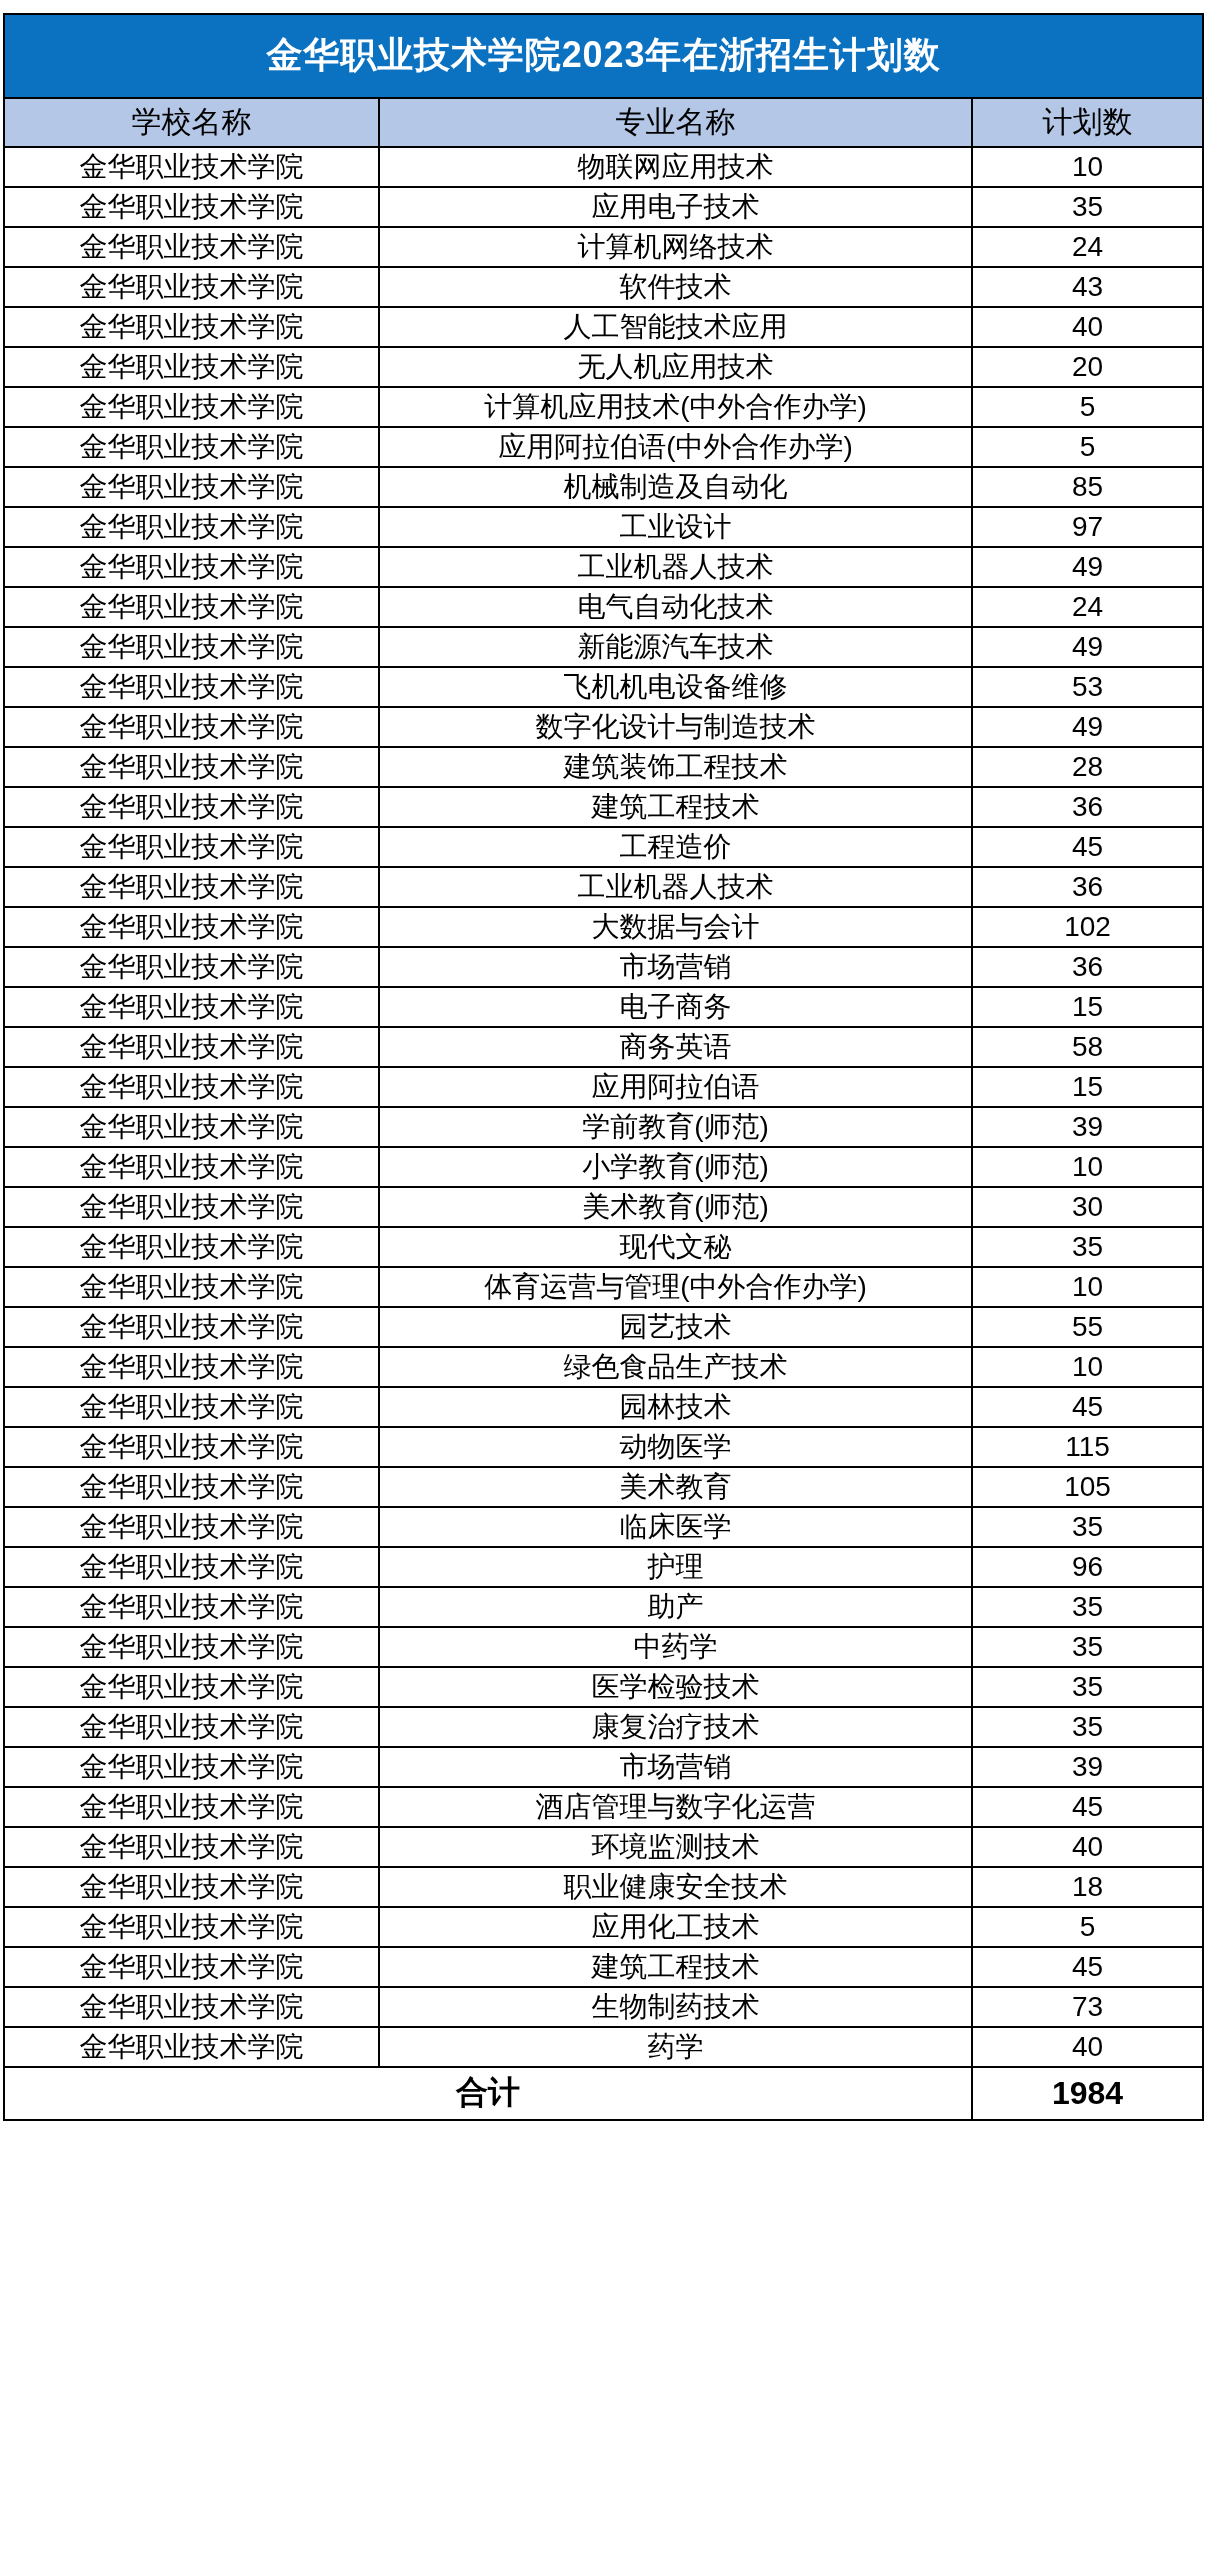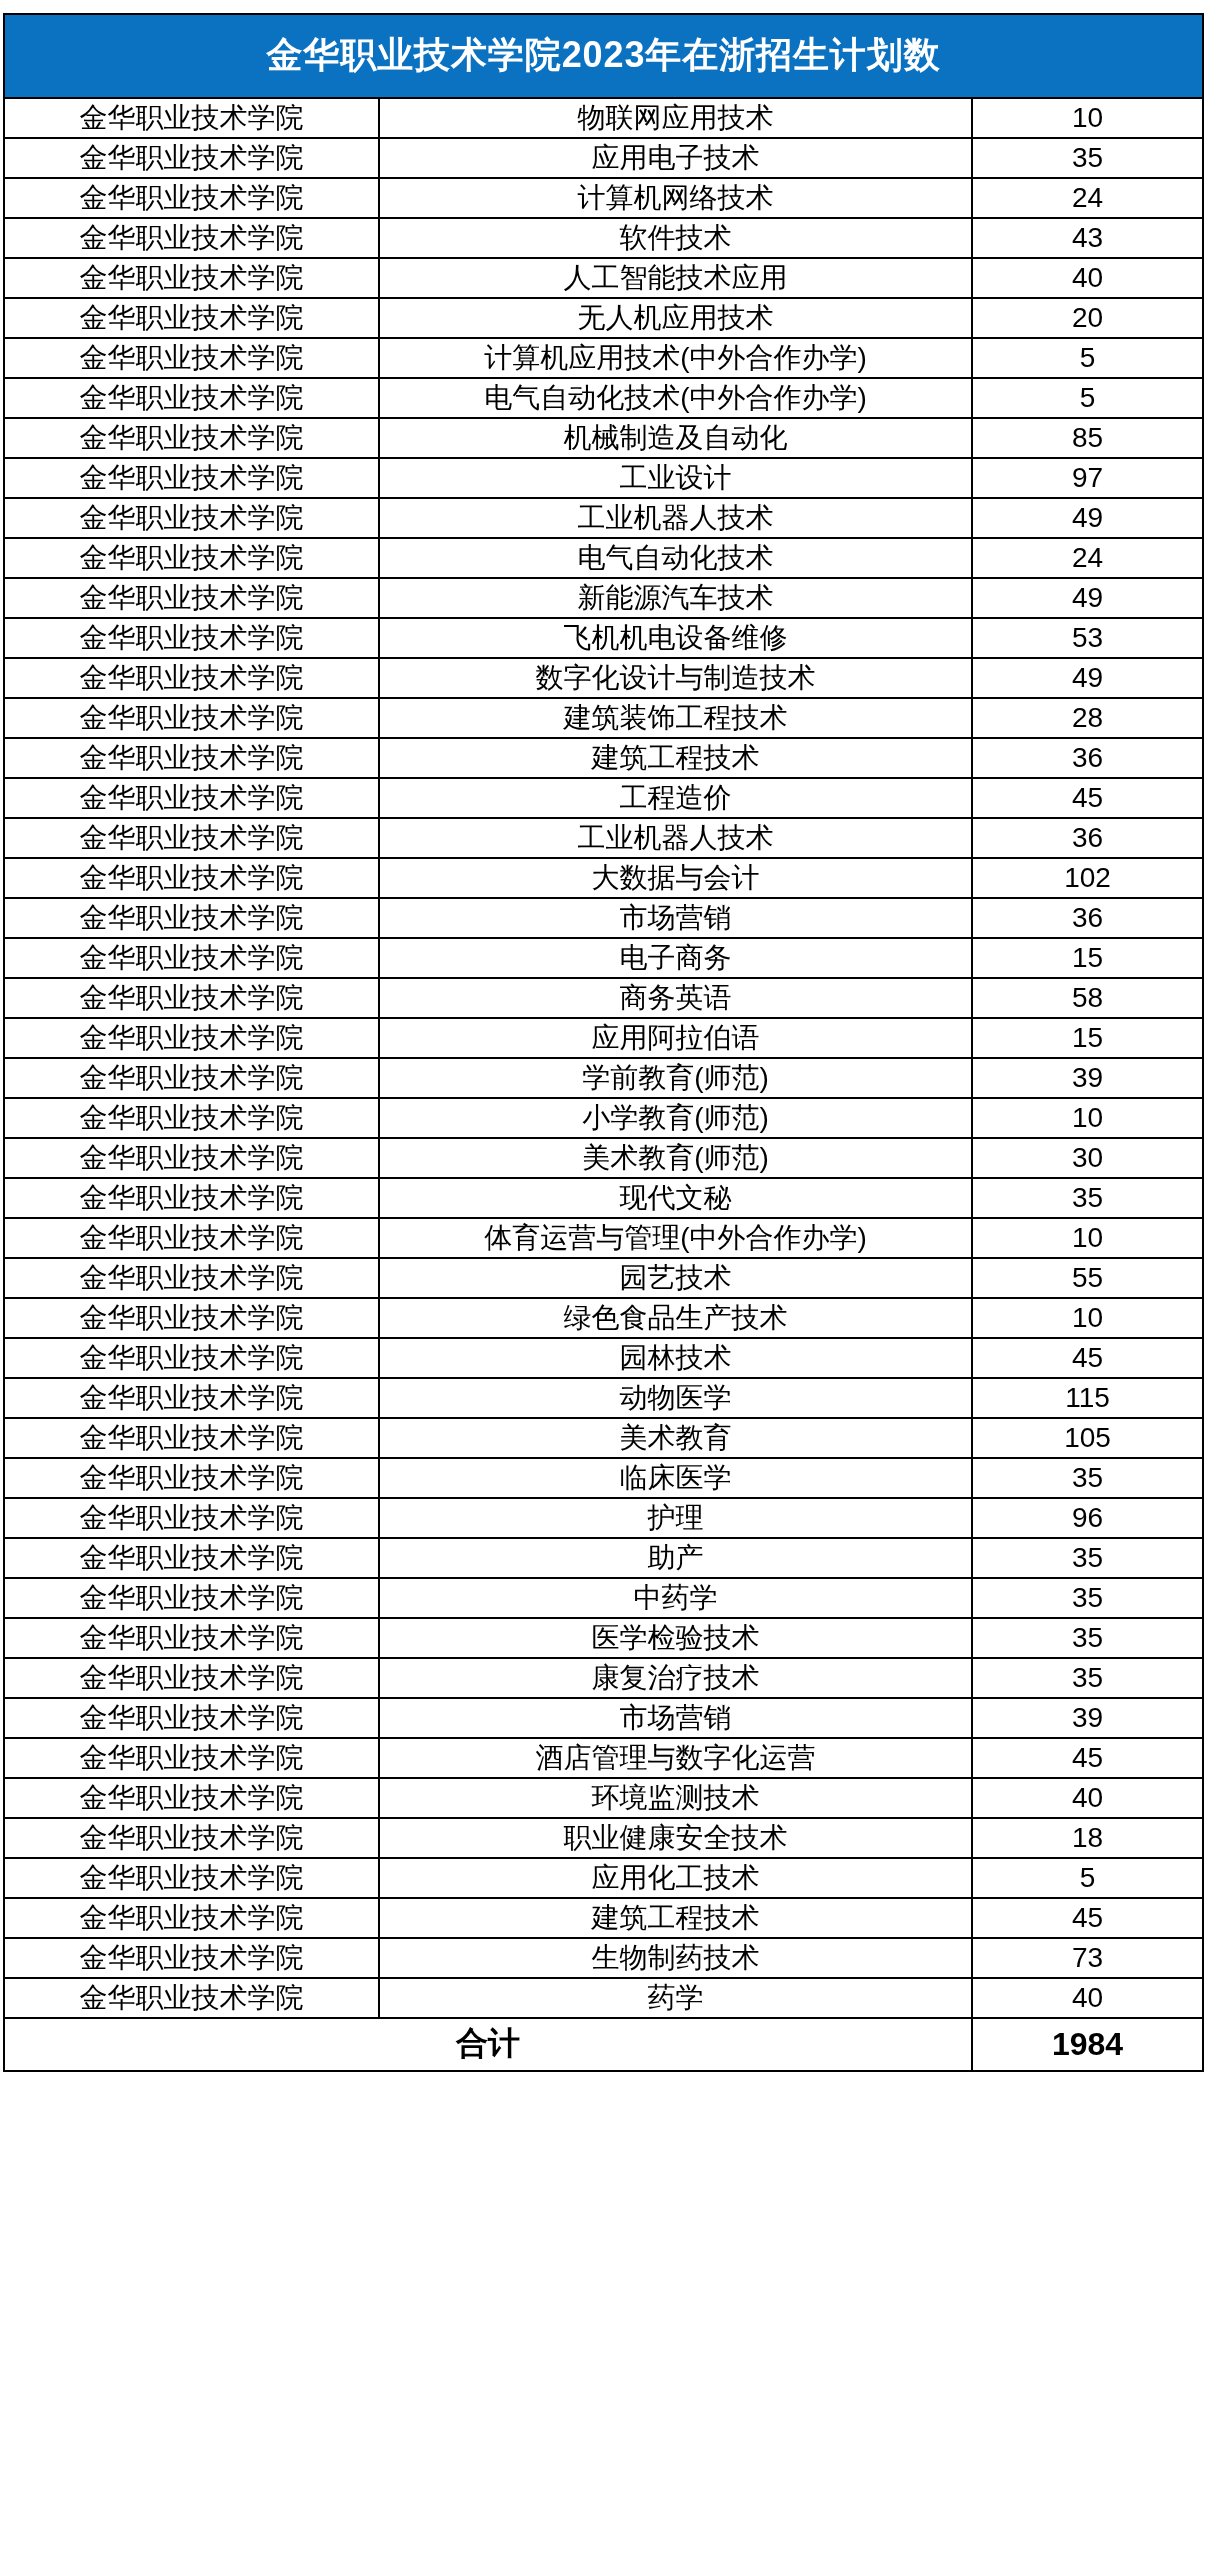--- a/index.html
+++ b/index.html
@@ -69,20 +69,25 @@
     <table class="plan-table">
       <colgroup>
         <col class="c1">
         <col class="c2">
         <col class="c3">
       </colgroup>
       <thead>
         <tr class="title-row">
           <td colspan="3">金华职业技术学院2023年在浙招生计划数</td>
         </tr>
+        <tr class="header-row">
+          <th>学校名称</th>
+          <th>专业名称</th>
+          <th>计划数</th>
+        </tr>
       </thead>
       <tbody>
 
       <tr class="data-row">
             <td>金华职业技术学院</td>
             <td>物联网应用技术</td>
             <td>10</td>
           </tr>
           <tr class="data-row">
             <td>金华职业技术学院</td>
@@ -109,21 +114,21 @@
             <td>无人机应用技术</td>
             <td>20</td>
           </tr>
           <tr class="data-row">
             <td>金华职业技术学院</td>
             <td>计算机应用技术(中外合作办学)</td>
             <td>5</td>
           </tr>
           <tr class="data-row">
             <td>金华职业技术学院</td>
-            <td>电气自动化技术(中外合作办学)</td>
+            <td>应用阿拉伯语(中外合作办学)</td>
             <td>5</td>
           </tr>
           <tr class="data-row">
             <td>金华职业技术学院</td>
             <td>机械制造及自动化</td>
             <td>85</td>
           </tr>
           <tr class="data-row">
             <td>金华职业技术学院</td>
             <td>工业设计</td>

